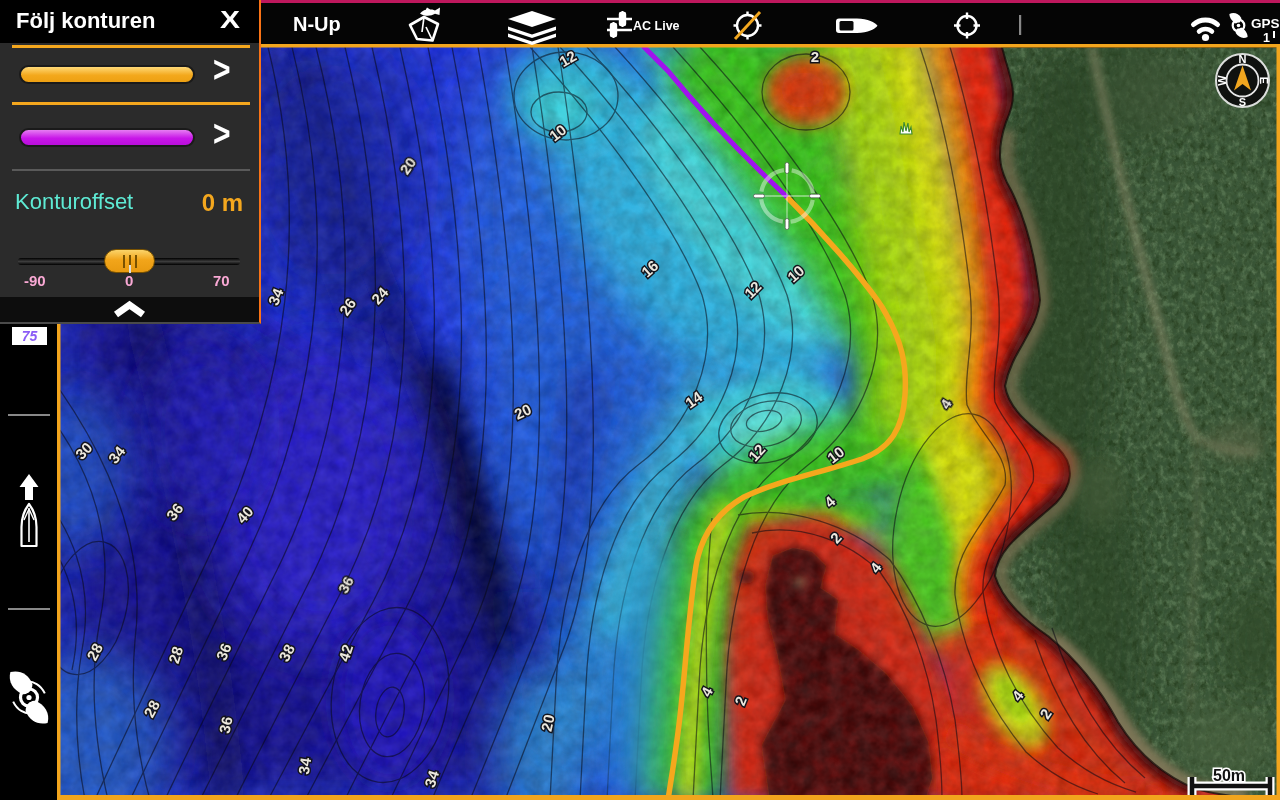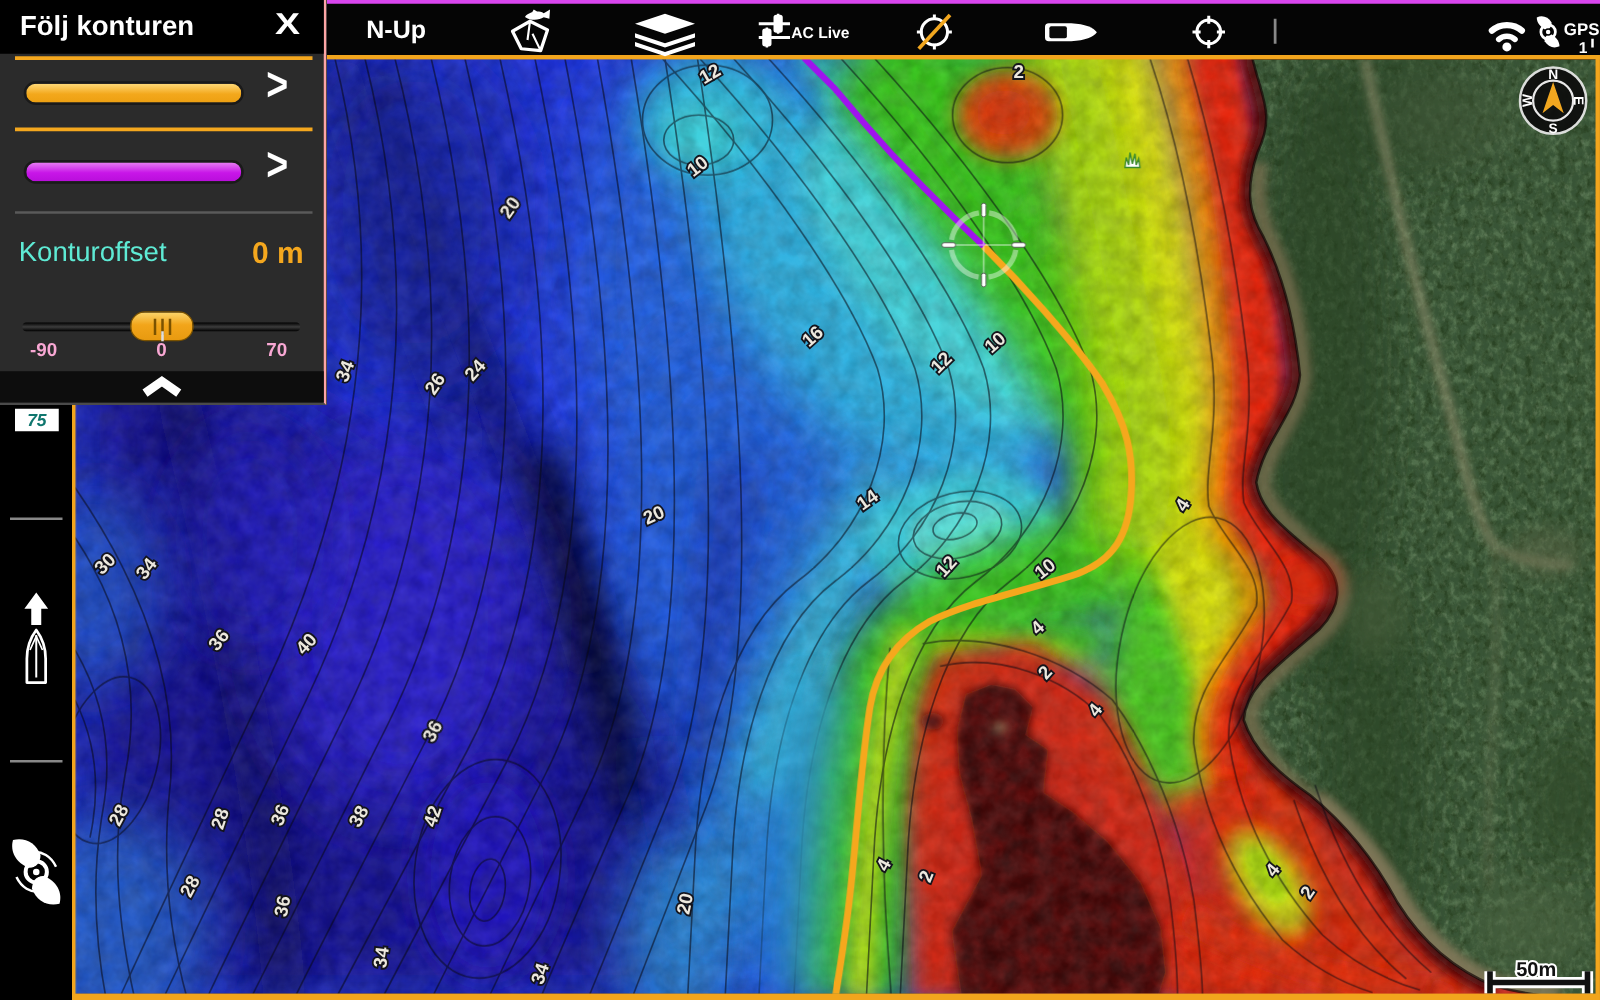--- a/index.html
+++ b/index.html
@@ -1,30 +1,30 @@
 <!DOCTYPE html>
 <html><head>
 <meta charset="utf-8">
 <style>
   html,body{margin:0;padding:0;background:#000;}
   *{box-sizing:border-box;}
   body{width:1280px;height:800px;overflow:hidden;position:relative;
        font-family:"Liberation Sans",sans-serif;}
   .abs{position:absolute;}
   
-  #topbar{left:0;top:0;width:1280px;height:44px;background:#050505;border-top:3px solid #d946ef;}
+  #topbar{left:0;top:0;width:1280px;height:44px;background:#050505;border-top:3px solid #be185d;}
   #topbar .lbl{position:absolute;color:#fff;font-weight:bold;}
   
   #sidebar{left:0;top:44px;width:57px;height:756px;background:#000;}
-  #spd{position:absolute;left:12px;top:283px;width:35px;height:18px;background:#fff;color:#0f766e;
+  #spd{position:absolute;left:12px;top:283px;width:35px;height:18px;background:#fff;color:#8b5cf6;
        font-weight:bold;font-style:italic;font-size:14px;text-align:center;line-height:18px;}
   .sep{position:absolute;left:8px;width:42px;height:2px;background:#888;}
   
   #panel{left:0;top:0;width:261px;height:324px;z-index:10;background:#2b2b2b;
-         border-right:2px solid #fca5a5;border-bottom:2px solid #4a4a4a;}
+         border-right:2px solid #f97316;border-bottom:2px solid #4a4a4a;}
   #phead{position:absolute;left:0;top:0;width:100%;height:43px;background:#000;}
   #phead .t{position:absolute;left:16px;top:8px;font-size:22px;font-weight:bold;color:#fff;}
   #phead .x{position:absolute;left:222px;top:6px;font-size:24px;font-weight:900;color:#fff;transform:scaleX(1.25);}
   .oline{position:absolute;left:12px;width:238px;height:3px;background:#f4a71e;}
   .pill{position:absolute;left:19px;width:176px;height:19px;border-radius:10px;border:2px solid #1a1a1a;}
   .arr{position:absolute;left:213px;font-size:30px;font-weight:900;color:#fff;transform:scaleY(1.25);}
   #koff{position:absolute;left:15px;top:189px;font-size:22px;color:#5eead4;}
   #kval{position:absolute;right:16px;top:189px;font-size:24px;font-weight:bold;color:#f4a71e;}
   #track{position:absolute;left:18px;top:258px;width:222px;height:7px;background:linear-gradient(#000,#3c3c3c,#000);border-radius:3px;}
   #thumb{position:absolute;left:104px;top:249px;width:51px;height:24px;border-radius:12px;

